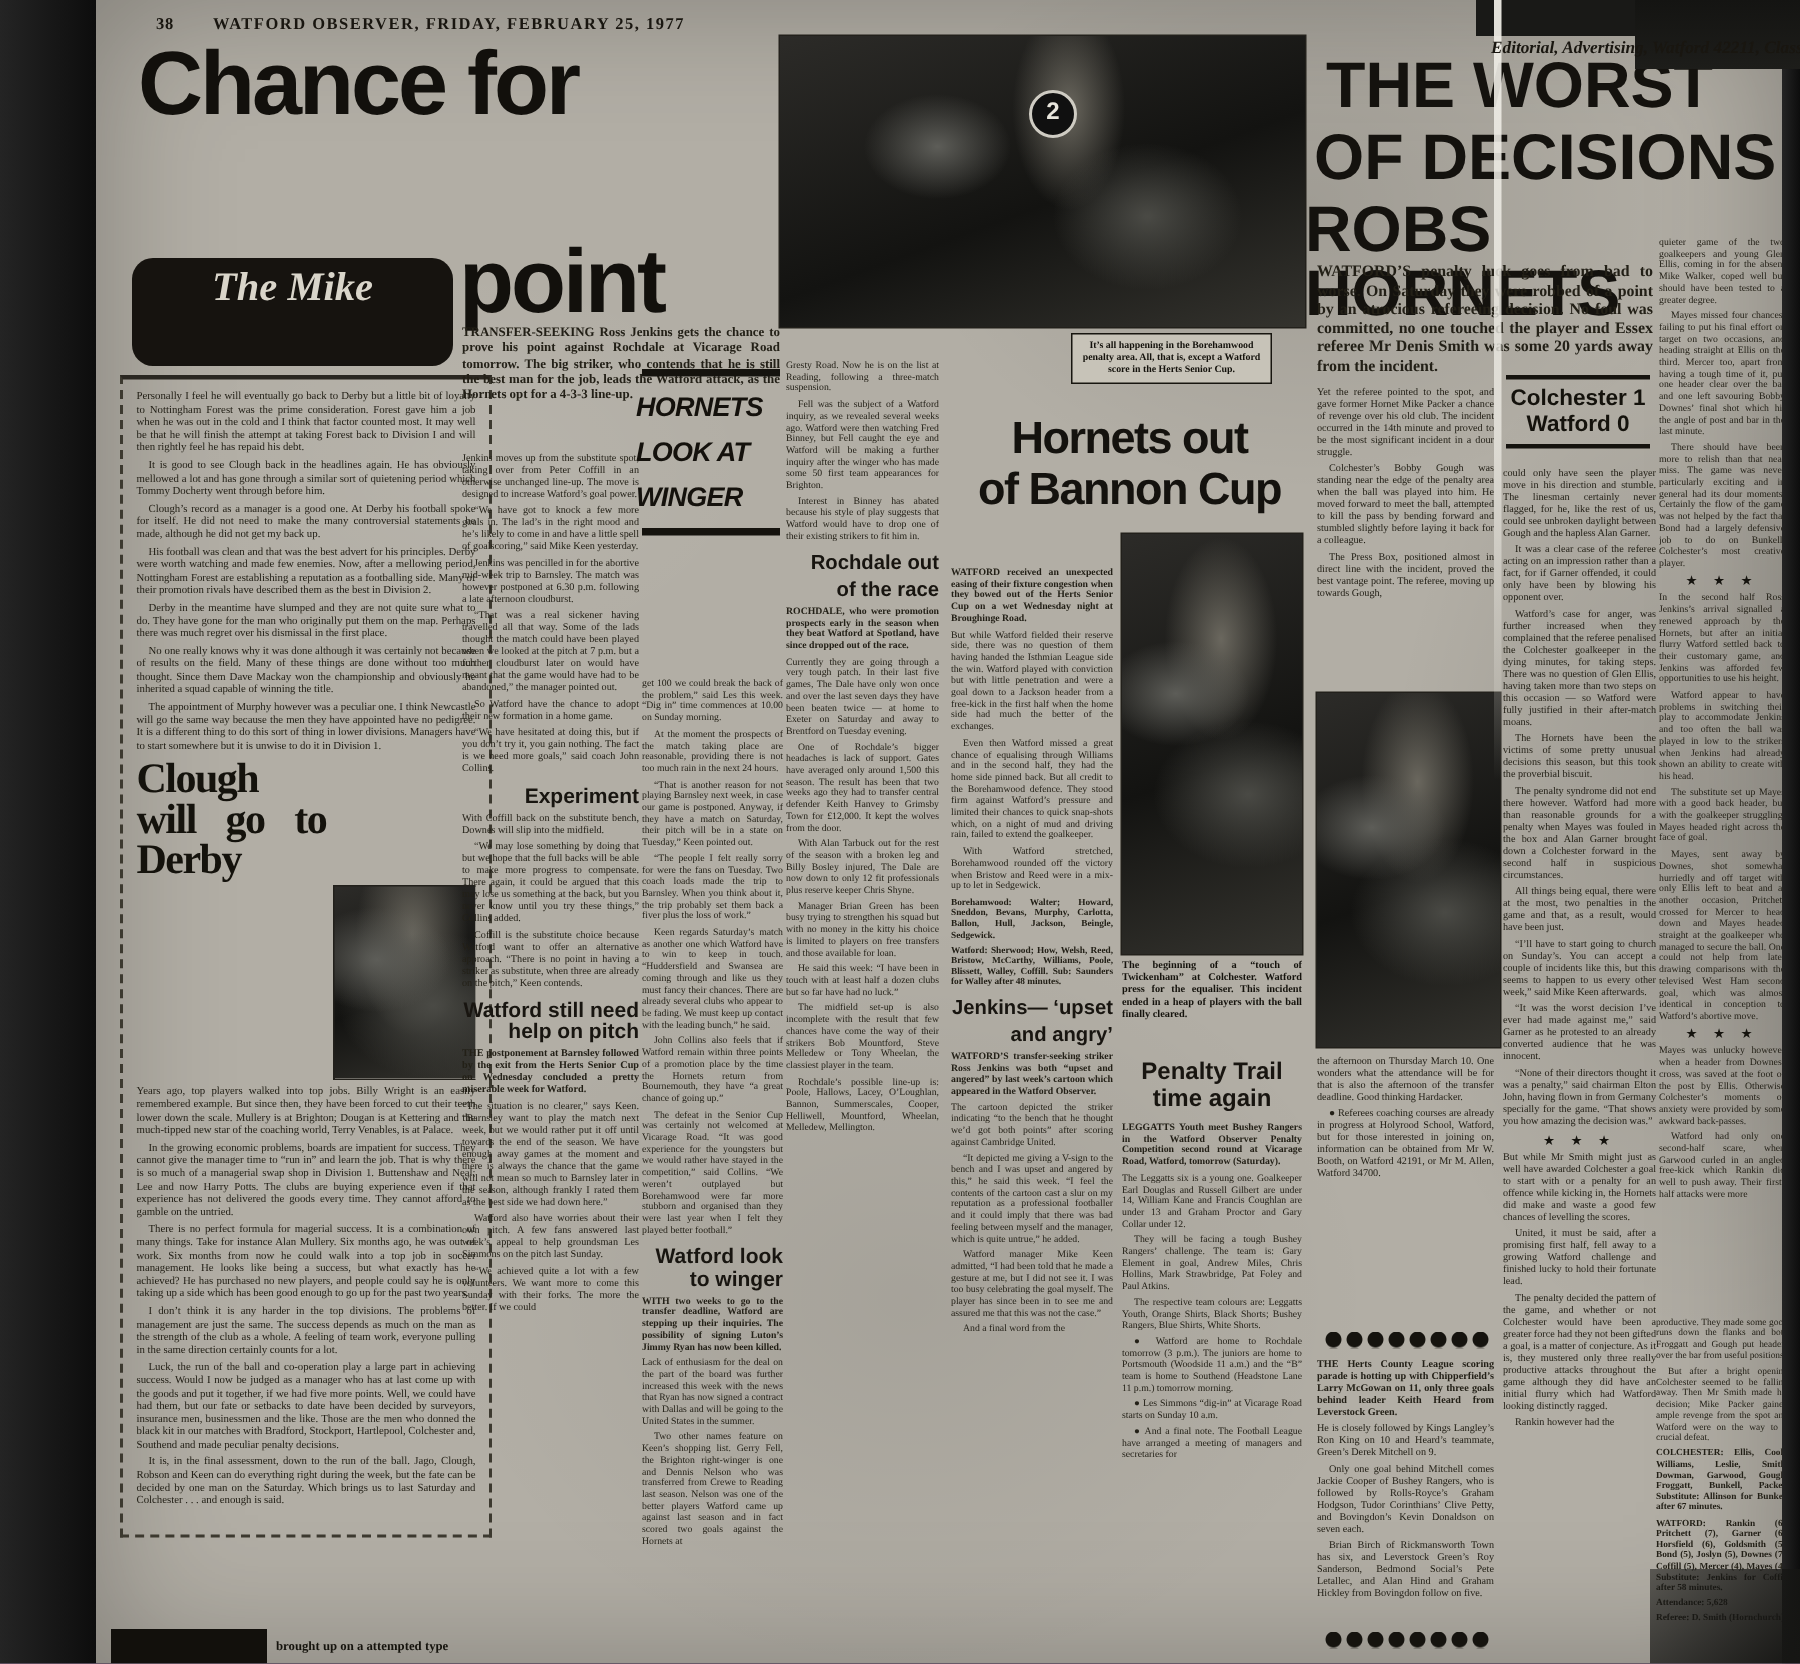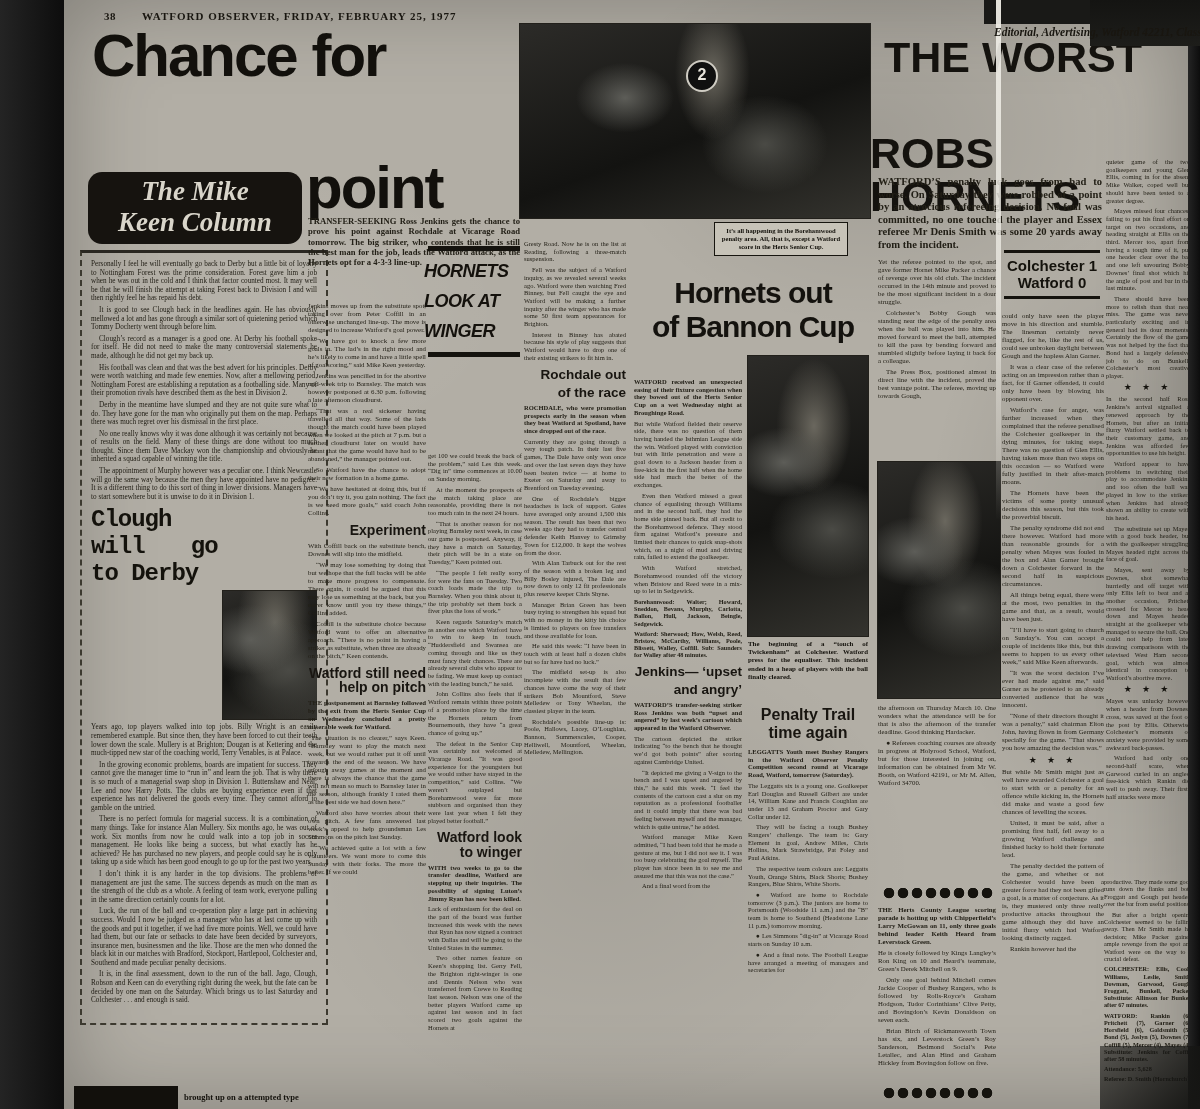--- a/index.html
+++ b/index.html
@@ -54,41 +54,40 @@
       text-align:justify;overflow:hidden;color:#232017;}
   .scorebox{font-family:"Liberation Sans",sans-serif;font-weight:bold;text-align:center;
       border-top:3px solid #15130e;border-bottom:3px solid #15130e;color:#14120c;
       padding:4px 0;line-height:1.15;}
   .edge{background:linear-gradient(90deg,#242424,#161616 60%,#0d0d0d);}
   .badge{border-radius:50%;background:#101010;border:2px solid #cfccc3;color:#e8e5dc;
       font-family:"Liberation Sans",sans-serif;font-weight:bold;text-align:center;}
   .masthead{font-weight:bold;font-size:11px;letter-spacing:.5px;color:#191610;}
   .contact{font-style:italic;font-weight:bold;font-size:11.5px;color:#191610;}
   .fold{background:linear-gradient(180deg,rgba(238,236,229,.95) 0%,rgba(238,236,229,.75) 55%,rgba(238,236,229,0) 100%);}
-  .clough-h{font-family:Liberation Mono, monospace;font-weight:bold;font-size:24px;
+  .clough-h{font-family:Liberation Serif, serif;font-weight:bold;font-size:28px;
       line-height:27px;color:#14120c;float:left;width:56%;margin:2px 4px 4px 0;letter-spacing:-1px;}
   .clough-photo{float:right;width:94px;height:128px;margin:0 0 4px 5px;}
   .ital-head{font-family:"Liberation Sans",sans-serif;font-weight:bold;font-style:italic;
       font-size:18px;line-height:30px;text-align:left;color:#14110c;letter-spacing:-.5px;}
 </style>
 </head>
 <body>
 
 <div id="page">
   <div id="paper"></div>
 
   <div class="abs masthead" style="left:104px;top:10px;">38</div>
   <div class="abs masthead" style="left:142px;top:10px;letter-spacing:1px;">WATFORD OBSERVER, FRIDAY, FEBRUARY 25, 1977</div>
 
   <div class="abs mega" style="left:92px;top:26px;font-size:60px;">Chance for</div>
   <div class="abs mega" style="left:306px;top:158px;font-size:60px;">point</div>
 
   <div class="abs keenbox" style="left:88px;top:172px;width:214px;height:72px;">
     <div style="font-size:27px;margin-top:4px;">The Mike</div>
-    <div style="font-size:27px;">Keen Column</div>
   </div>
 
   <div class="abs keencol t72 flow" style="left:80px;top:250px;width:226px;height:756px;">
     <div>
         <p>Personally I feel he will eventually go back to Derby but a little bit of loyalty to Nottingham Forest was the prime consideration. Forest gave him a job when he was out in the cold and I think that factor counted most. It may well be that he will finish the attempt at taking Forest back to Division I and will then rightly feel he has repaid his debt.</p>
         <p>It is good to see Clough back in the headlines again. He has obviously mellowed a lot and has gone through a similar sort of quietening period which Tommy Docherty went through before him.</p>
         <p>Clough’s record as a manager is a good one. At Derby his football spoke for itself. He did not need to make the many controversial statements he made, although he did not get my back up.</p>
         <p>His football was clean and that was the best advert for his principles. Derby were worth watching and made few enemies. Now, after a mellowing period, Nottingham Forest are establishing a reputation as a footballing side. Many of their promotion rivals have described them as the best in Division 2.</p>
         <p>Derby in the meantime have slumped and they are not quite sure what to do. They have gone for the man who originally put them on the map. Perhaps there was much regret over his dismissal in the first place.</p>
         <p>No one really knows why it was done although it was certainly not because of results on the field. Many of these things are done without too much thought. Since them Dave Mackay won the championship and obviously he inherited a squad capable of winning the title.</p>
@@ -216,20 +215,21 @@
         <p>The Leggatts six is a young one. Goalkeeper Earl Douglas and Russell Gilbert are under 14, William Kane and Francis Coughlan are under 13 and Graham Proctor and Gary Collar under 12.</p>
         <p>They will be facing a tough Bushey Rangers’ challenge. The team is: Gary Element in goal, Andrew Miles, Chris Hollins, Mark Strawbridge, Pat Foley and Paul Atkins.</p>
         <p>The respective team colours are: Leggatts Youth, Orange Shirts, Black Shorts; Bushey Rangers, Blue Shirts, White Shorts.</p>
         <p>● Watford are home to Rochdale tomorrow (3 p.m.). The juniors are home to Portsmouth (Woodside 11 a.m.) and the “B” team is home to Southend (Headstone Lane 11 p.m.) tomorrow morning.</p>
         <p>● Les Simmons “dig-in” at Vicarage Road starts on Sunday 10 a.m.</p>
         <p>● And a final note. The Football League have arranged a meeting of managers and secretaries for</p>
       </div>
   </div>
 
   <div class="abs big-right" style="left:884px;top:36px;font-size:43px;">THE WORST</div>
+  <div class="abs big-right" style="left:876px;top:84px;font-size:43px;">OF DECISIONS</div>
   <div class="abs big-right" style="left:870px;top:132px;font-size:43px;">ROBS HORNETS</div>
   <div class="abs flow" style="left:878px;top:176px;width:224px;height:76px;font-size:10.6px;line-height:12.6px;font-weight:bold;">WATFORD’S penalty luck goes from bad to worse. On Saturday they were robbed of a point by an atrocious refereeing decision. No foul was committed, no one touched the player and Essex referee Mr Denis Smith was some 20 yards away from the incident.</div>
 
   <div class="abs flow t68" style="left:878px;top:258px;width:118px;height:200px;">
     <div>
         <p>Yet the referee pointed to the spot, and gave former Hornet Mike Packer a chance of revenge over his old club. The incident occurred in the 14th minute and proved to be the most significant incident in a dour struggle.</p>
         <p>Colchester’s Bobby Gough was standing near the edge of the penalty area when the ball was played into him. He moved forward to meet the ball, attempted to kill the pass by bending forward and stumbled slightly before laying it back for a colleague.</p>
         <p>The Press Box, positioned almost in direct line with the incident, proved the best vantage point. The referee, moving up towards Gough,</p>
       </div>
   </div>

